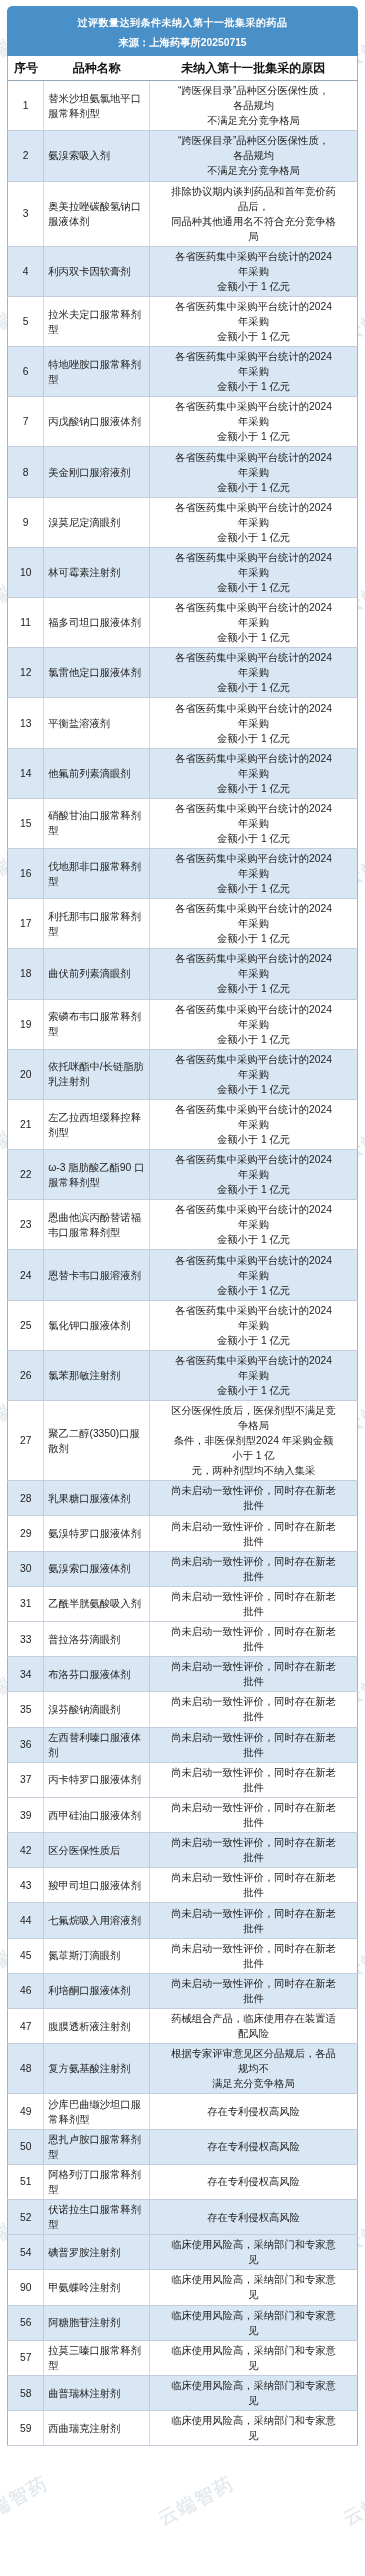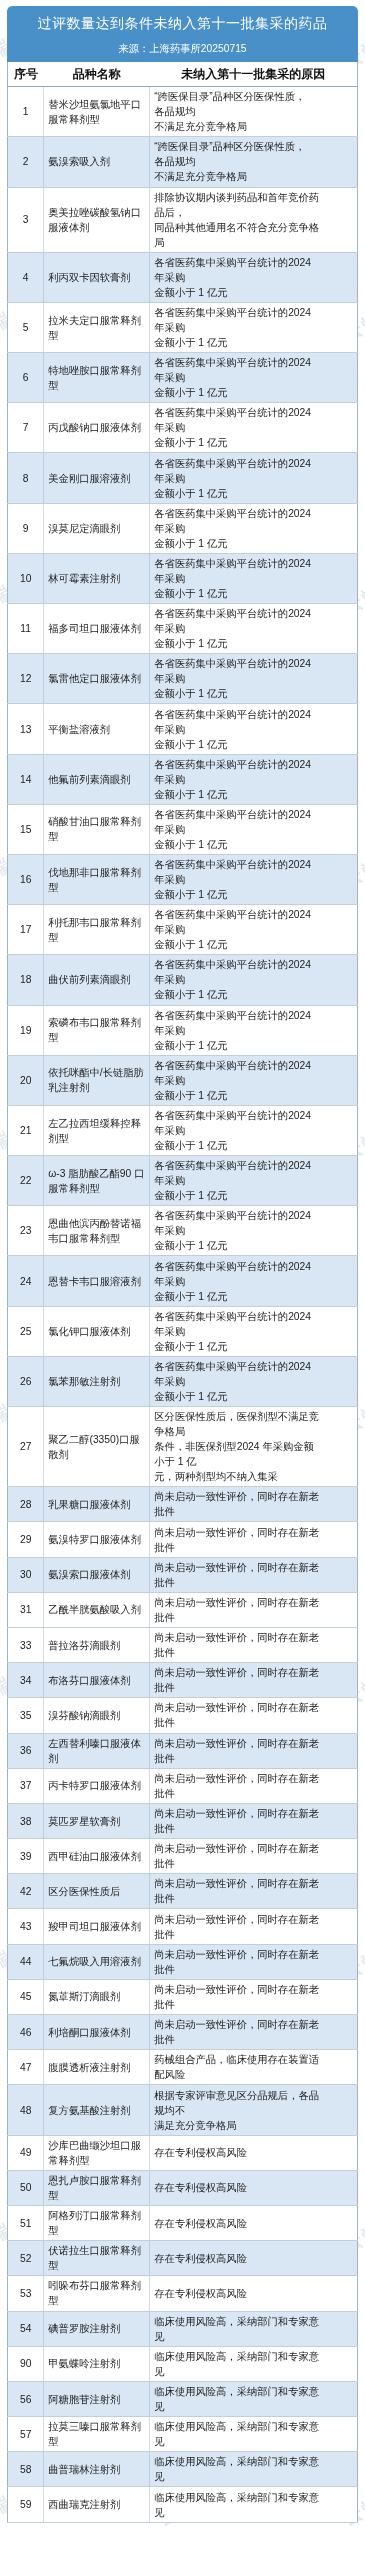--- a/index.html
+++ b/index.html
@@ -11,25 +11,25 @@
   }
   .frame{position:relative;margin:6.2px 7.2px 0 7.2px;z-index:2;}
   
   .title-block{
     background:var(--header-bg,#4a90c8);
     border-radius:5.2px 5.2px 0 0;
     text-align:center;
     padding:8.2px 4.1px 6.2px 4.1px;
   }
   .title-block .main-title{
-    color:#ffffff;font-size:14px;font-weight:normal;line-height:18.5px;
+    color:#ffffff;font-size:10px;font-weight:bold;line-height:18.5px;
     letter-spacing:0.5px;
   }
   .title-block .source-line{
-    color:#ffffff;font-size:10.3px;font-weight:normal;line-height:14.4px;margin-top:9px;
+    color:#ffffff;font-size:10.3px;font-weight:bold;line-height:14.4px;margin-top:3px;
   }
   
   table.drug-table{
     width:100%;border-collapse:collapse;table-layout:fixed;
     border:0.5px solid #9fb3c4;border-top:none;
     background:#ffffff;
   }
   col.c-no{width:36px;}
   col.c-name{width:106px;}
   thead th{
@@ -39,21 +39,21 @@
     text-align:center;
   }
   tbody td{
     font-size:10.3px;line-height:15px;
     padding:2.1px 4.1px;vertical-align:middle;
     border-bottom:0.5px solid #c2cfdb;
   }
   tbody tr.alt td{background:var(--alt-row,#d9e7f4);}
   td.cell-no{text-align:center;border-right:0.5px solid rgba(150,175,200,.45);}
   td.cell-name{border-right:0.5px solid rgba(150,175,200,.45);word-break:break-all;}
-  td.cell-reason{white-space:pre-line;word-break:break-all;}
+  td.cell-reason{white-space:pre-line;word-break:break-all;text-align:center;}
   
   .wm-layer{position:absolute;inset:0;z-index:1;pointer-events:none;overflow:hidden;}
   .wm{
     position:absolute;font-size:18.5px;font-weight:bold;
     color:rgba(125,148,172,0.20);transform:rotate(-28deg);
     white-space:nowrap;letter-spacing:2.1px;
   }
 </style>
 </head>
 <body style="--header-bg: #4a90c8; --alt-row: #d9e7f4;">
@@ -368,26 +368,20 @@
           <td class="cell-name">左西替利嗪口服液体剂</td>
           <td class="cell-reason">尚未启动一致性评价，同时存在新老
 批件</td>
         </tr>
         <tr class="">
           <td class="cell-no">37</td>
           <td class="cell-name">丙卡特罗口服液体剂</td>
           <td class="cell-reason">尚未启动一致性评价，同时存在新老
 批件</td>
         </tr>
-        <tr class="alt">
-          <td class="cell-no">38</td>
-          <td class="cell-name">莫匹罗星软膏剂</td>
-          <td class="cell-reason">尚未启动一致性评价，同时存在新老
-批件</td>
-        </tr>
         <tr class="">
           <td class="cell-no">39</td>
           <td class="cell-name">西甲硅油口服液体剂</td>
           <td class="cell-reason">尚未启动一致性评价，同时存在新老
 批件</td>
         </tr>
         <tr class="alt">
           <td class="cell-no">42</td>
           <td class="cell-name">区分医保性质后</td>
           <td class="cell-reason">尚未启动一致性评价，同时存在新老
@@ -441,25 +435,20 @@
           <td class="cell-reason">存在专利侵权高风险</td>
         </tr>
         <tr class="">
           <td class="cell-no">51</td>
           <td class="cell-name">阿格列汀口服常释剂型</td>
           <td class="cell-reason">存在专利侵权高风险</td>
         </tr>
         <tr class="alt">
           <td class="cell-no">52</td>
           <td class="cell-name">伏诺拉生口服常释剂型</td>
-          <td class="cell-reason">存在专利侵权高风险</td>
-        </tr>
-        <tr class="">
-          <td class="cell-no">53</td>
-          <td class="cell-name">吲哚布芬口服常释剂型</td>
           <td class="cell-reason">存在专利侵权高风险</td>
         </tr>
         <tr class="alt">
           <td class="cell-no">54</td>
           <td class="cell-name">碘普罗胺注射剂</td>
           <td class="cell-reason">临床使用风险高，采纳部门和专家意
 见</td>
         </tr>
         <tr class="">
           <td class="cell-no">90</td>

